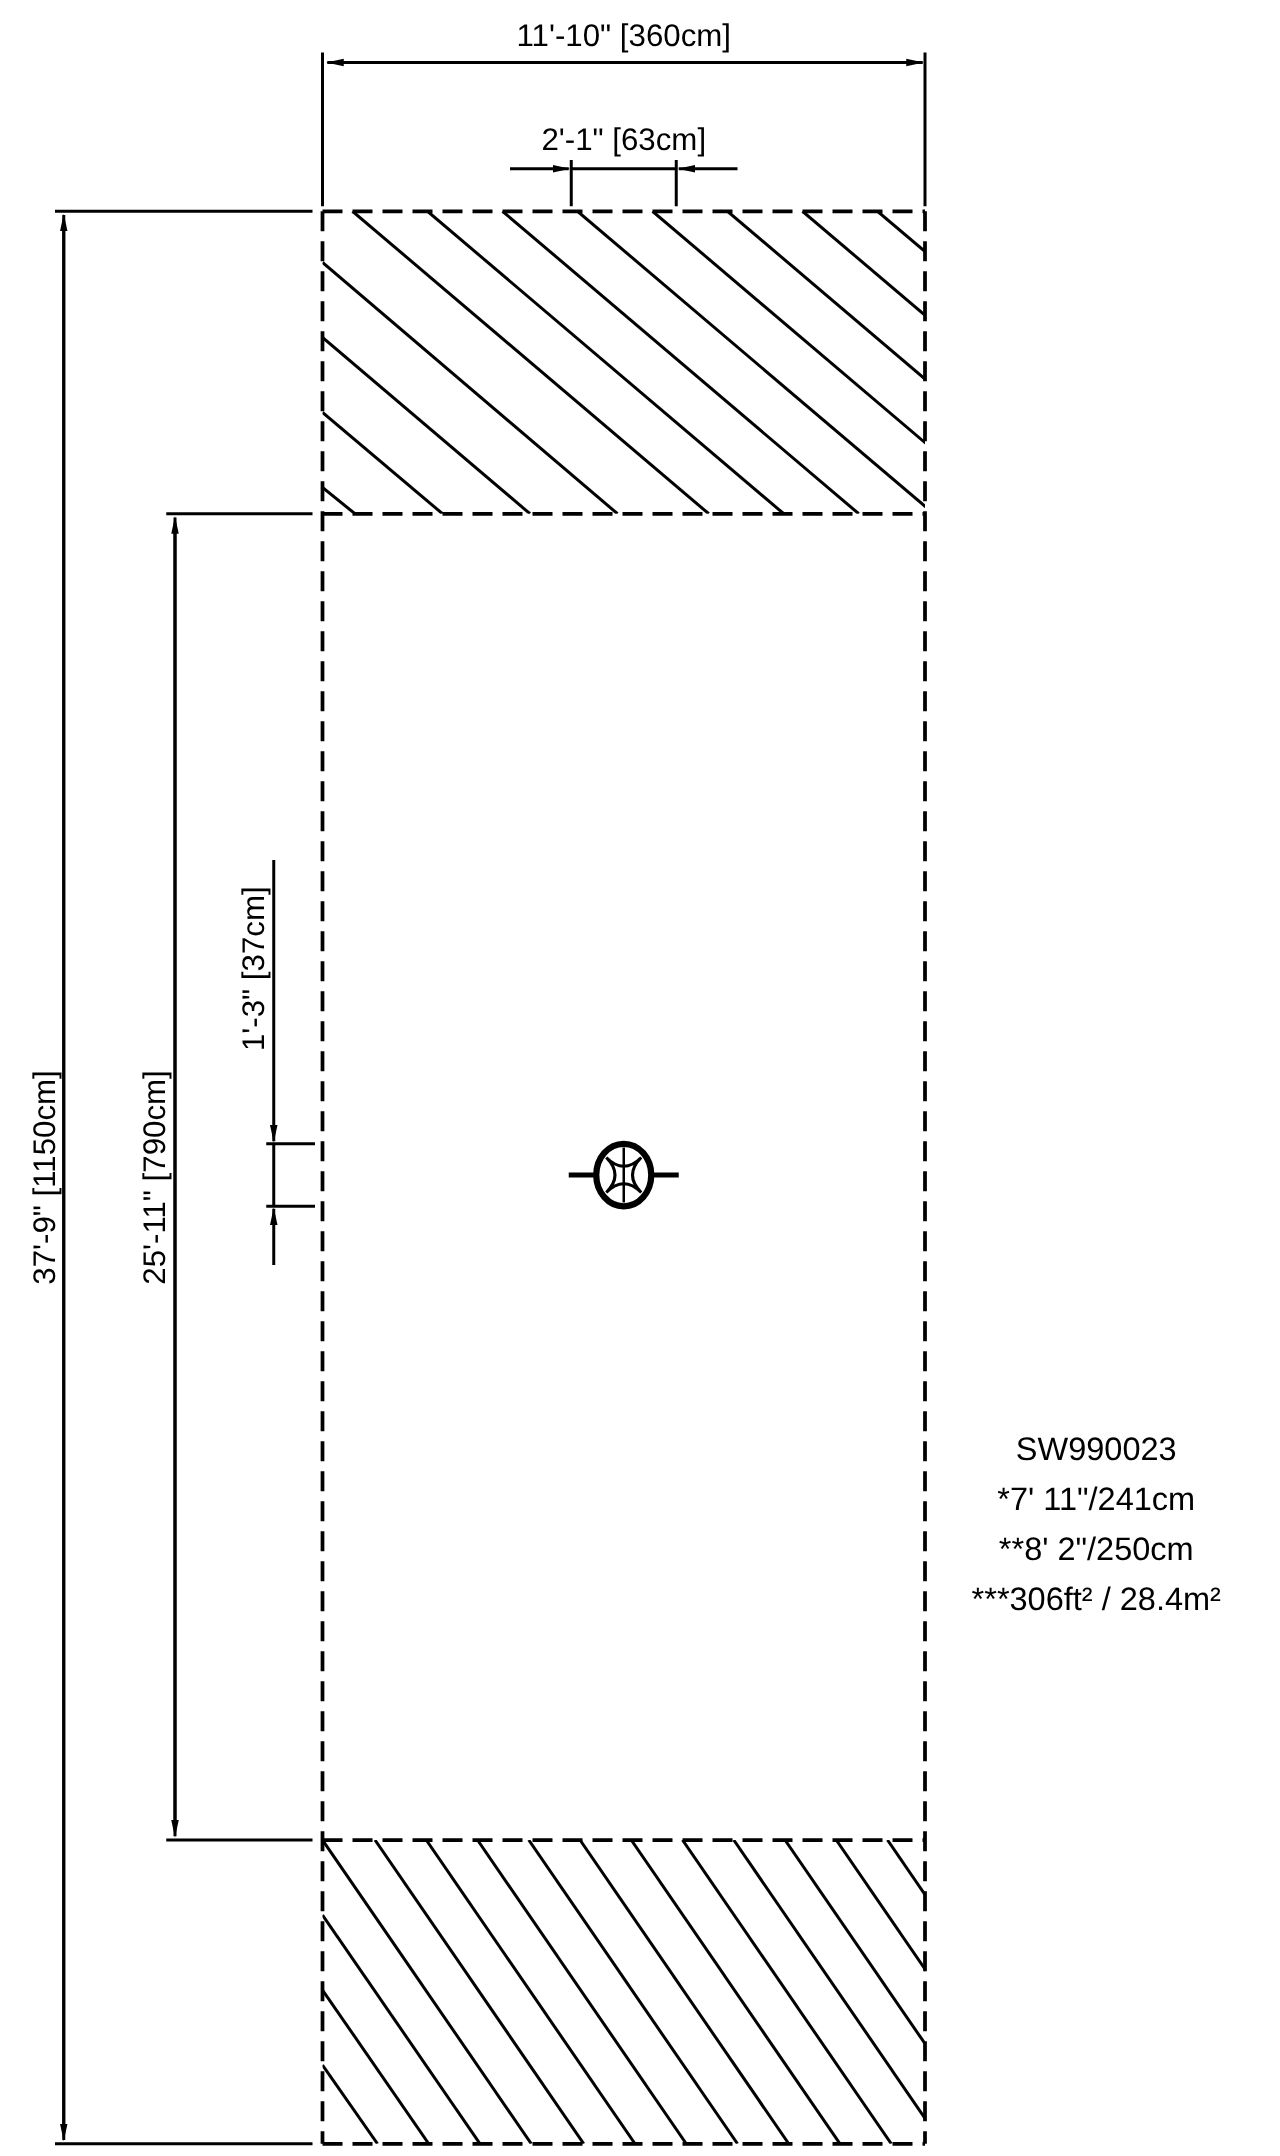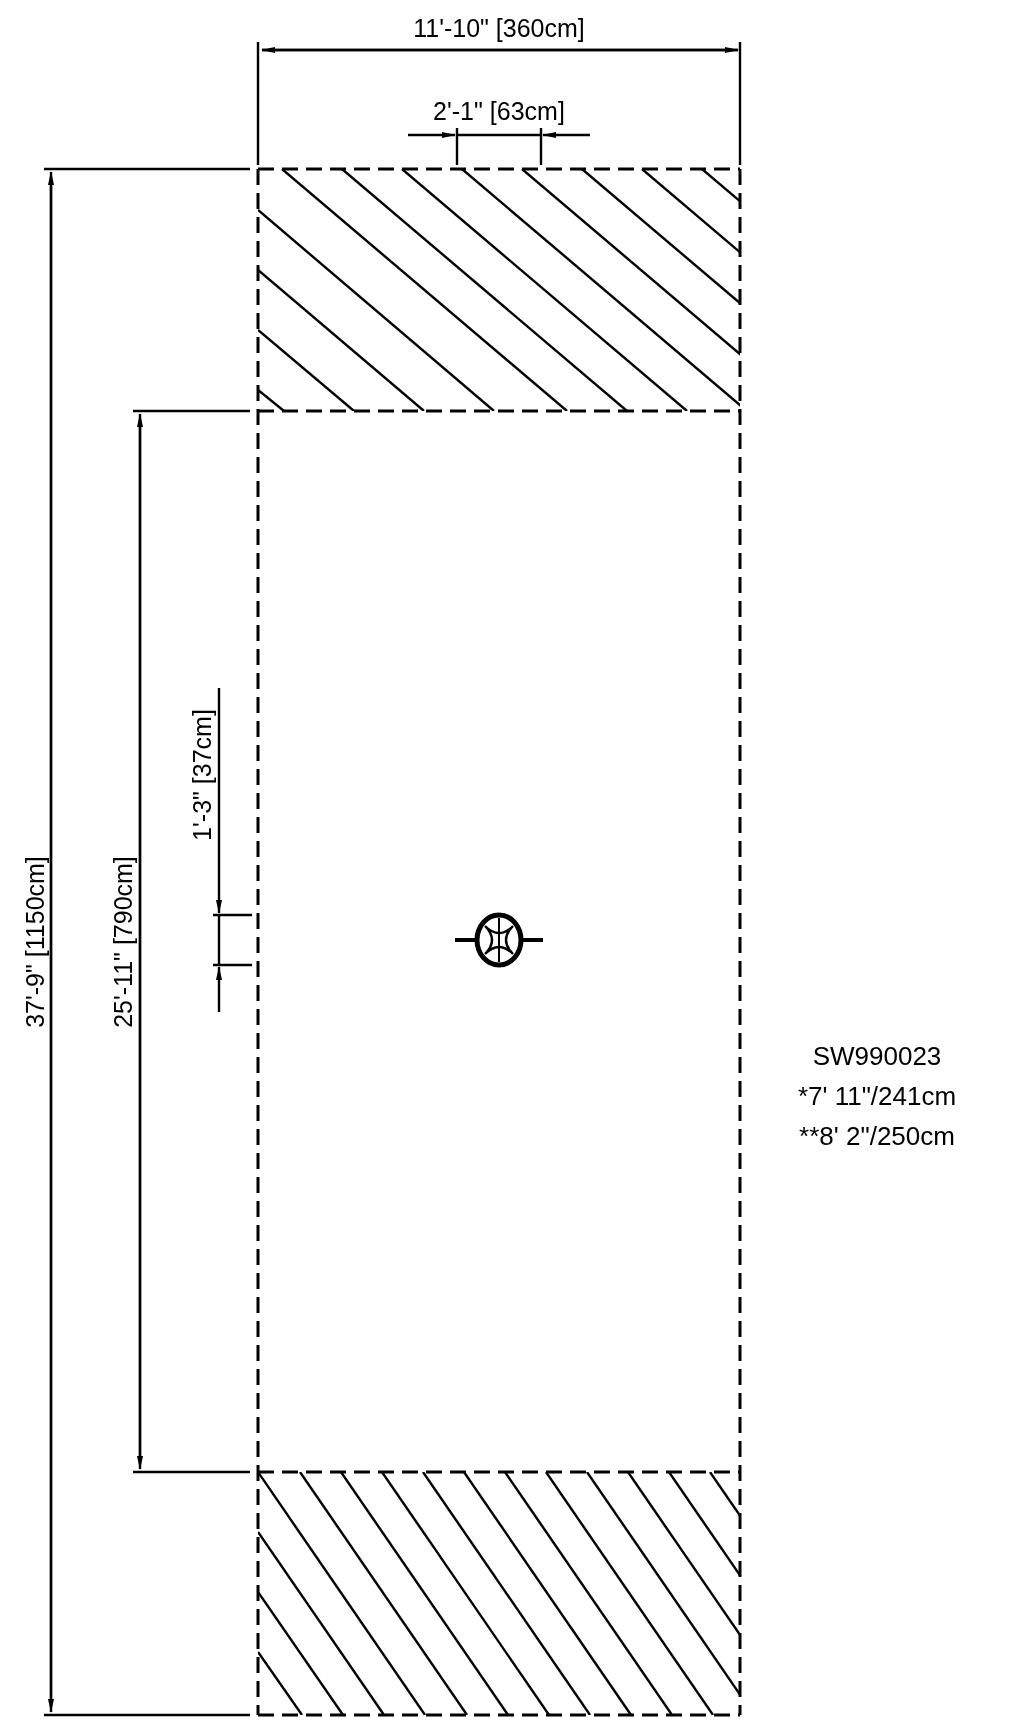--- a/index.html
+++ b/index.html
@@ -1,19 +1,19 @@
 <!DOCTYPE html>
 <html><head>
 <meta charset="utf-8">
 <style>
   html,body{margin:0;padding:0;background:#fff;}
   body{width:1024px;height:1725px;position:relative;overflow:hidden;font-family:"Liberation Sans",sans-serif;color:#000;}
   svg{position:absolute;left:0;top:0;}
   .dimtext{font-family:"Liberation Sans",sans-serif;font-size:25px;fill:#000;}
-  .info{position:absolute;left:730px;top:1036px;width:294px;text-align:center;font-size:26px;line-height:40px;}
+  .info{position:absolute;left:730px;top:1139px;width:294px;text-align:center;font-size:26px;line-height:40px;}
   .info div{white-space:nowrap;}
 </style>
 </head>
 <body>
 
 <svg width="1024" height="1725" viewBox="0 0 1024 1725">
   <defs>
     <marker id="arr" markerWidth="14" markerHeight="8" refX="13" refY="4" orient="auto" markerUnits="userSpaceOnUse">
       <path d="M0,1 L14,4 L0,7 Z" fill="#000"></path>
     </marker>
@@ -113,13 +113,14 @@
     <ellipse cx="499" cy="940" rx="22" ry="25" stroke-width="5" fill="#fff"></ellipse>
     <path d="M485,926 Q499,940 513,926 M485,954 Q499,940 513,954 M485,926 Q499,940 485,954 M513,926 Q499,940 513,954" stroke-width="2.4"></path>
     <line x1="499" y1="918" x2="499" y2="962" stroke-width="2"></line>
   </g>
 </svg>
 
 <div class="info">
   <div>SW990023</div>
   <div>*7' 11"/241cm</div>
   <div>**8' 2"/250cm</div>
+  <div>***306ft² / 28.4m²</div>
 </div>
 
 </body></html>

